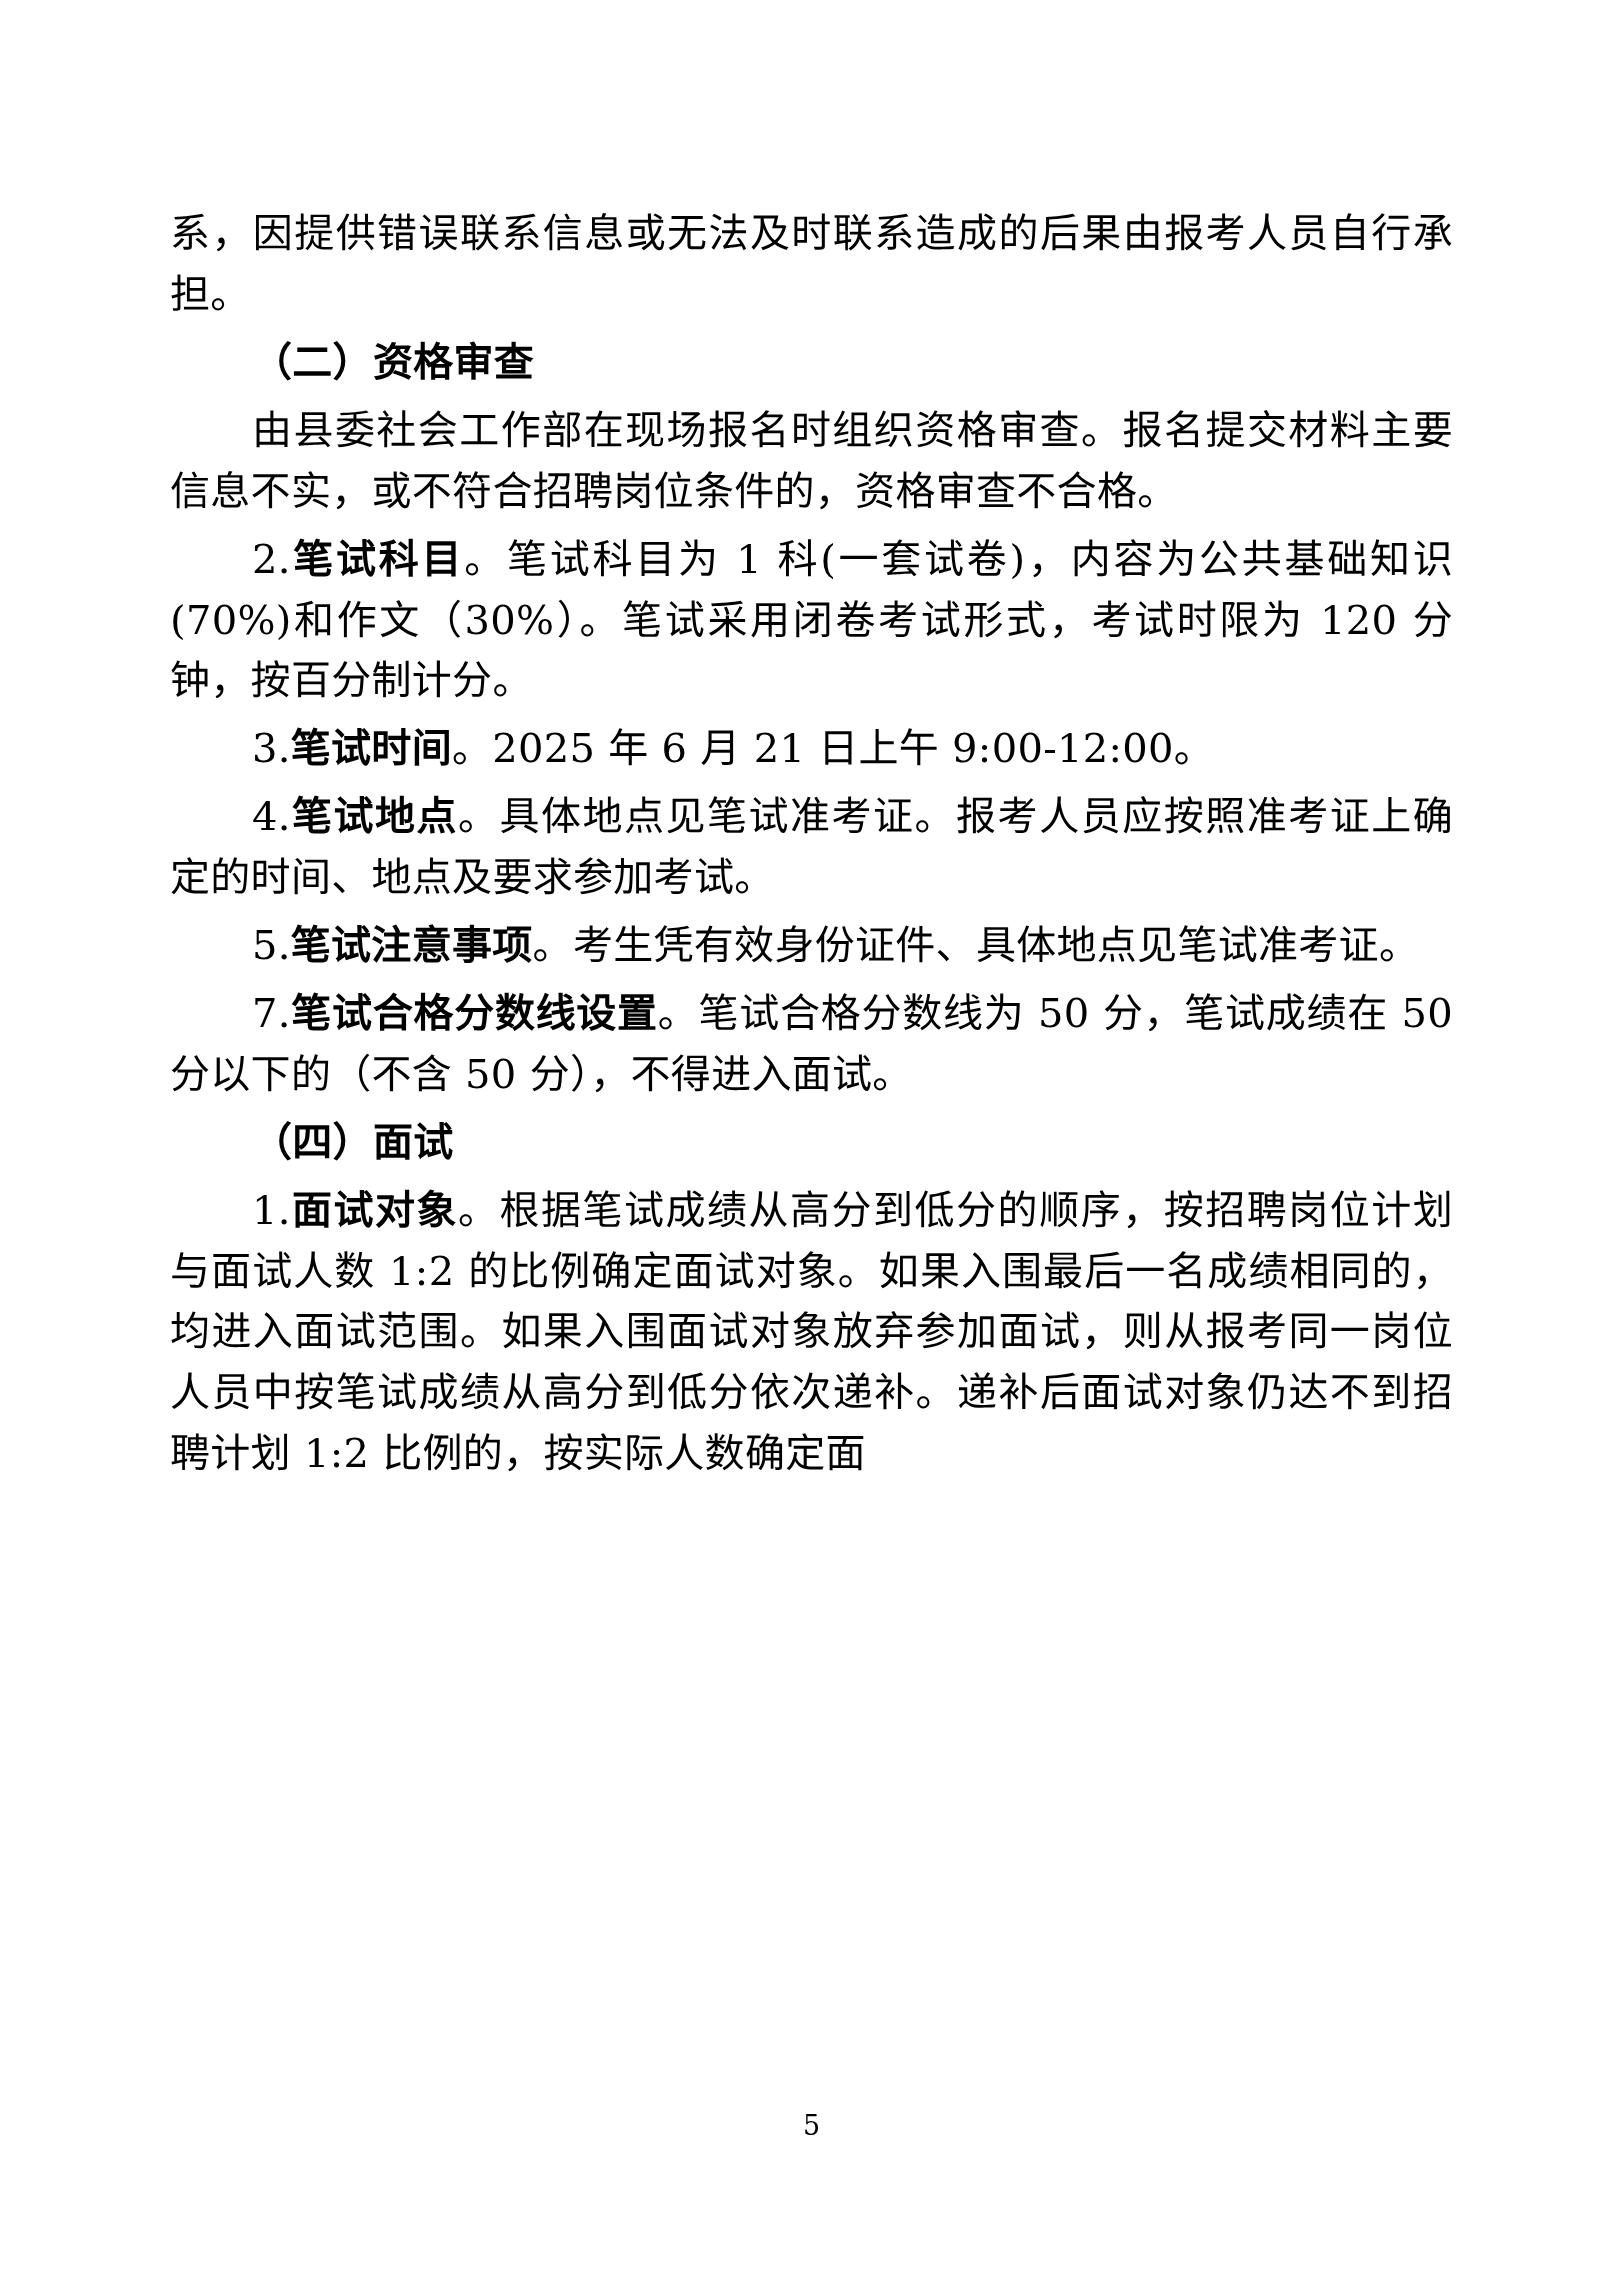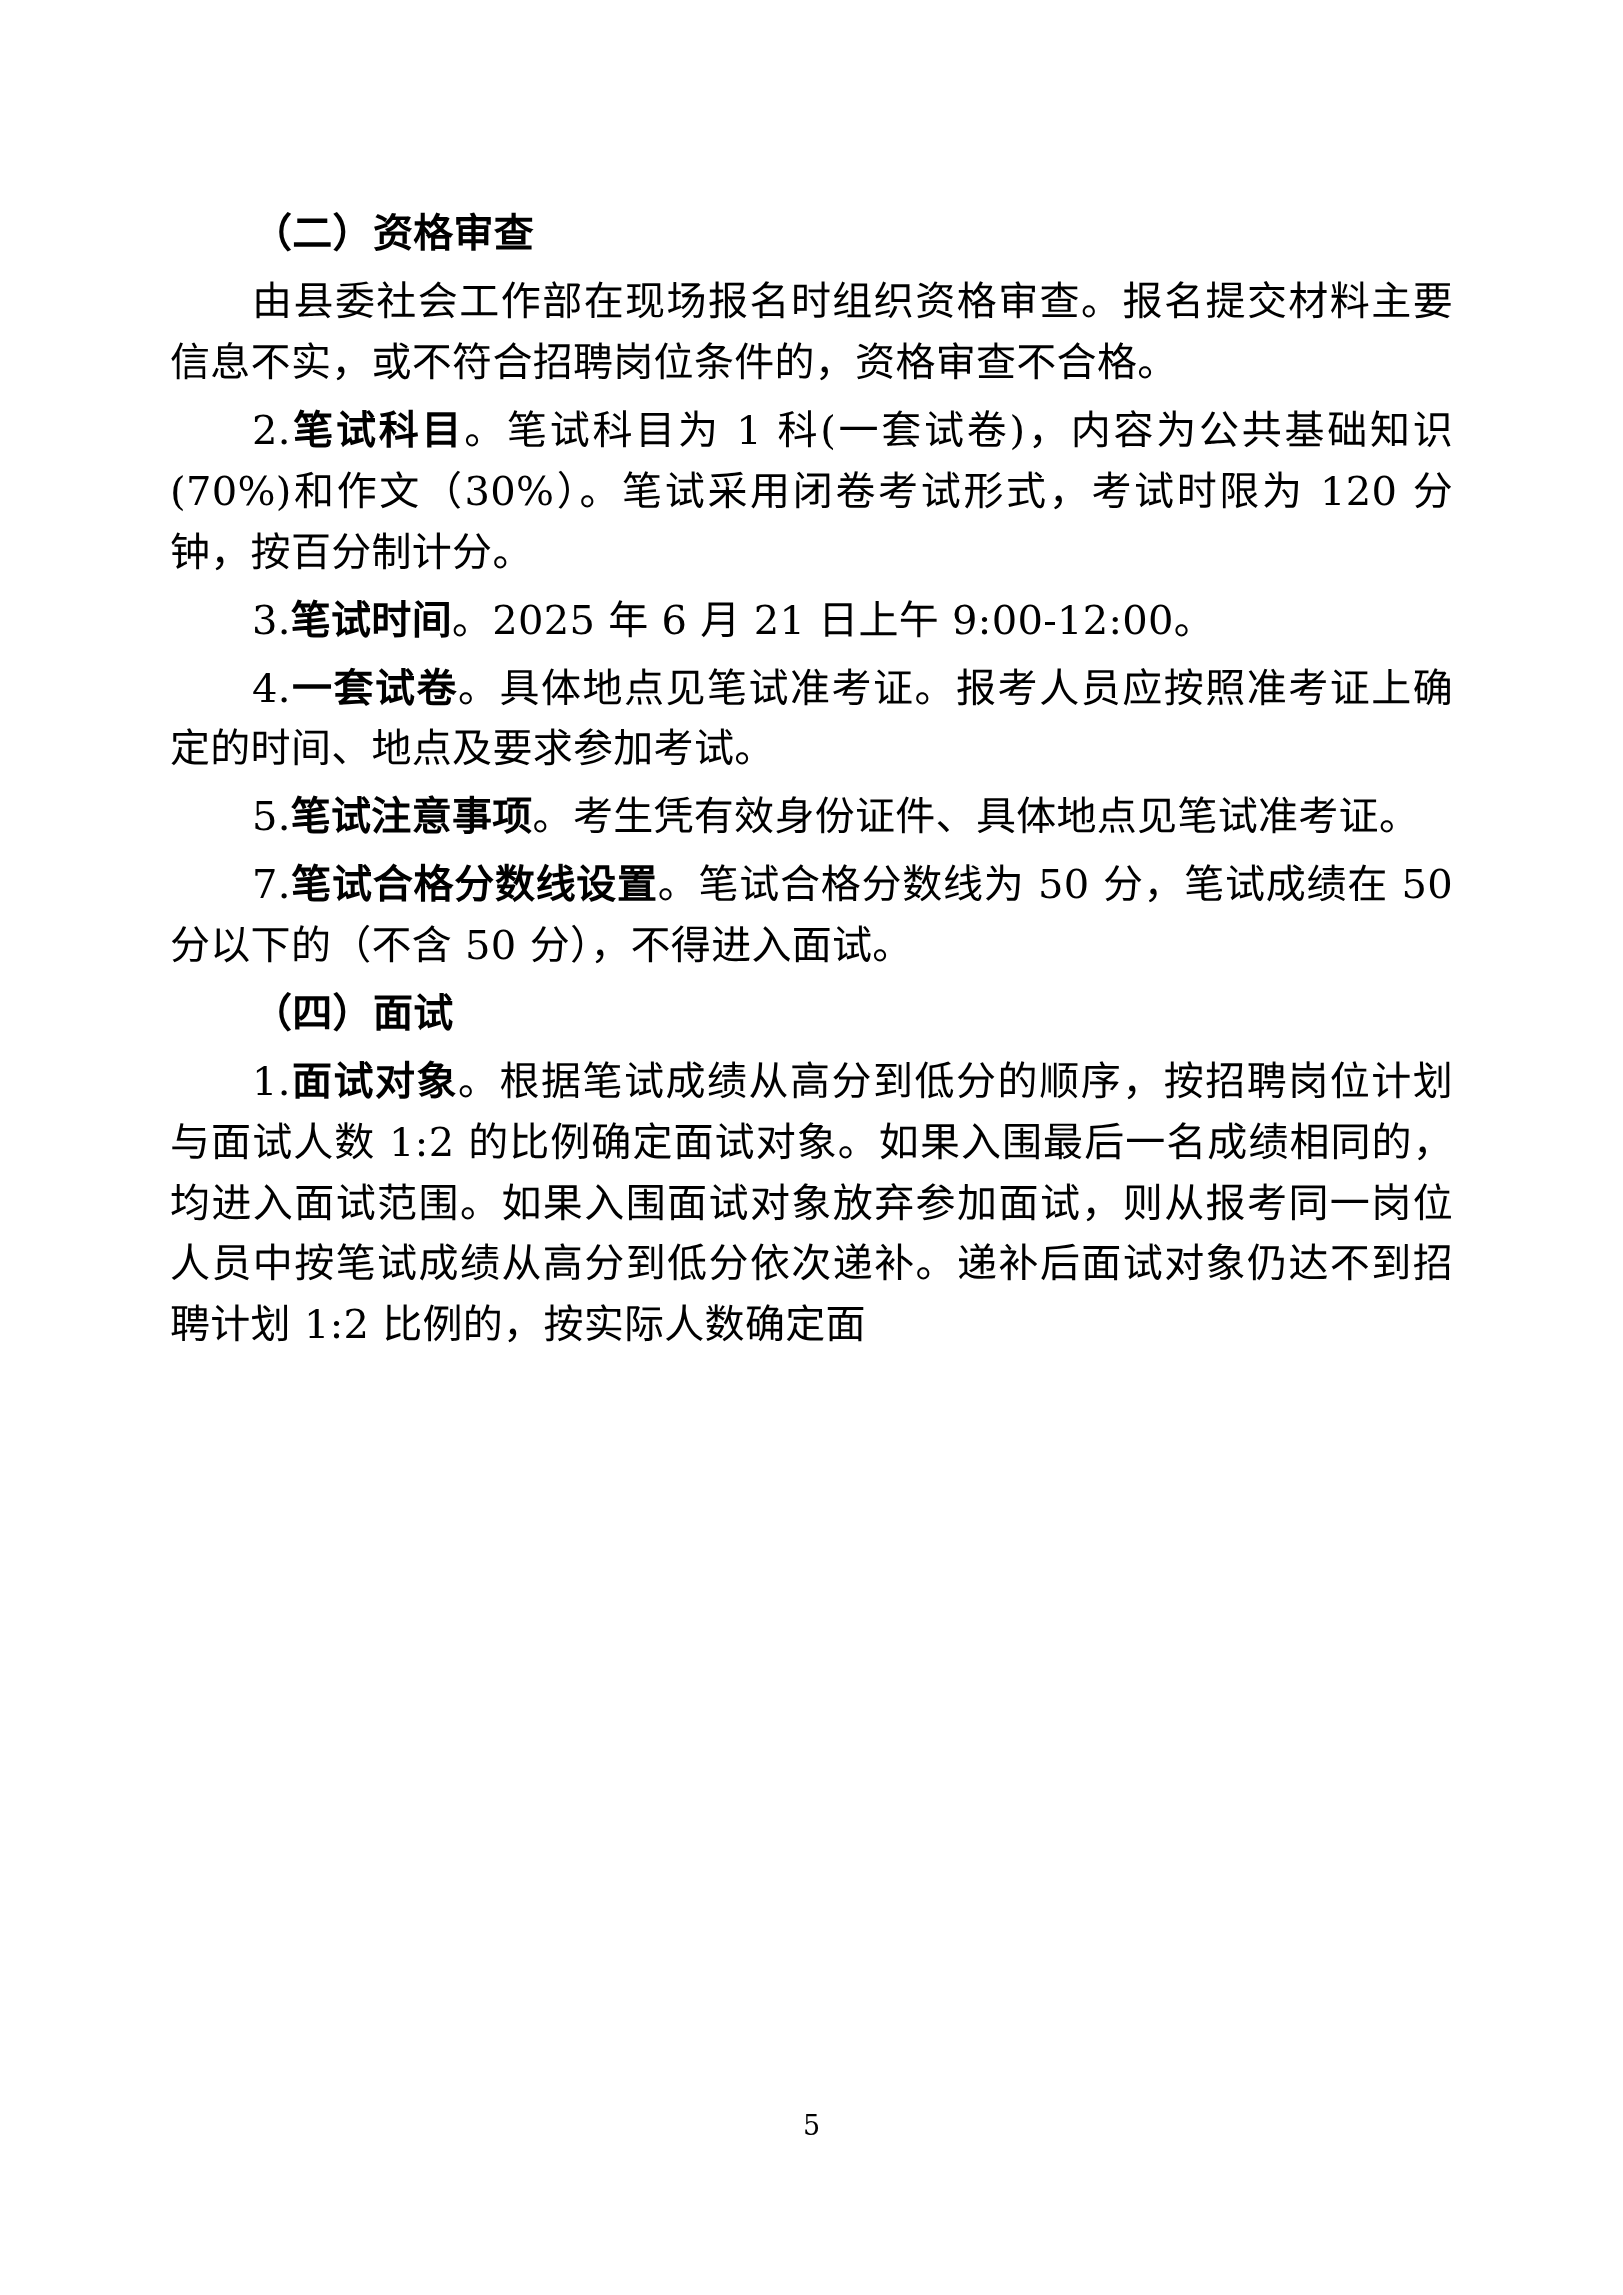--- a/index.html
+++ b/index.html
@@ -55,25 +55,26 @@
   .blk {
     margin-top: 7.2px;
   }
 </style>
 </head>
 <body>
 
 <div class="page">
 
   <div class="content">
+    <p class="blk"><span>系，因提供错误联系信息或无法及时联系造成的后果由报考人员自行承担。</span></p>
     <p class="blk indent heading"><span class="bold">（二）资格审查</span></p>
     <p class="blk indent"><span>由县委社会工作部在现场报名时组织资格审查。报名提交材料主要信息不实，或不符合招聘岗位条件的，资格审查不合格。</span></p>
     <p class="blk indent"><span>2.</span><span class="bold">笔试科目</span><span>。笔试科目为 1 科(一套试卷)，内容为公共基础知识(70%)和作文（30%）。笔试采用闭卷考试形式，考试时限为 120 分钟，按百分制计分。</span></p>
     <p class="blk indent"><span>3.</span><span class="bold">笔试时间</span><span>。2025 年 6 月 21 日上午 9:00-12:00。</span></p>
-    <p class="blk indent"><span>4.</span><span class="bold">一套试卷</span><span>。具体地点见笔试准考证。报考人员应按照准考证上确定的时间、地点及要求参加考试。</span></p>
+    <p class="blk indent"><span>4.</span><span class="bold">笔试地点</span><span>。具体地点见笔试准考证。报考人员应按照准考证上确定的时间、地点及要求参加考试。</span></p>
     <p class="blk indent"><span>5.</span><span class="bold">笔试注意事项</span><span>。考生凭有效身份证件、具体地点见笔试准考证。</span></p>
     <p class="blk indent"><span>7.</span><span class="bold">笔试合格分数线设置</span><span>。笔试合格分数线为 50 分，笔试成绩在 50 分以下的（不含 50 分），不得进入面试。</span></p>
     <p class="blk indent heading"><span class="bold">（四）面试</span></p>
     <p class="blk indent"><span>1.</span><span class="bold">面试对象</span><span>。根据笔试成绩从高分到低分的顺序，按招聘岗位计划与面试人数 1:2 的比例确定面试对象。如果入围最后一名成绩相同的，均进入面试范围。如果入围面试对象放弃参加面试，则从报考同一岗位人员中按笔试成绩从高分到低分依次递补。递补后面试对象仍达不到招聘计划 1:2 比例的，按实际人数确定面</span></p>
   </div>
 
   <div class="page-number">5</div>
 
 </div>
 

